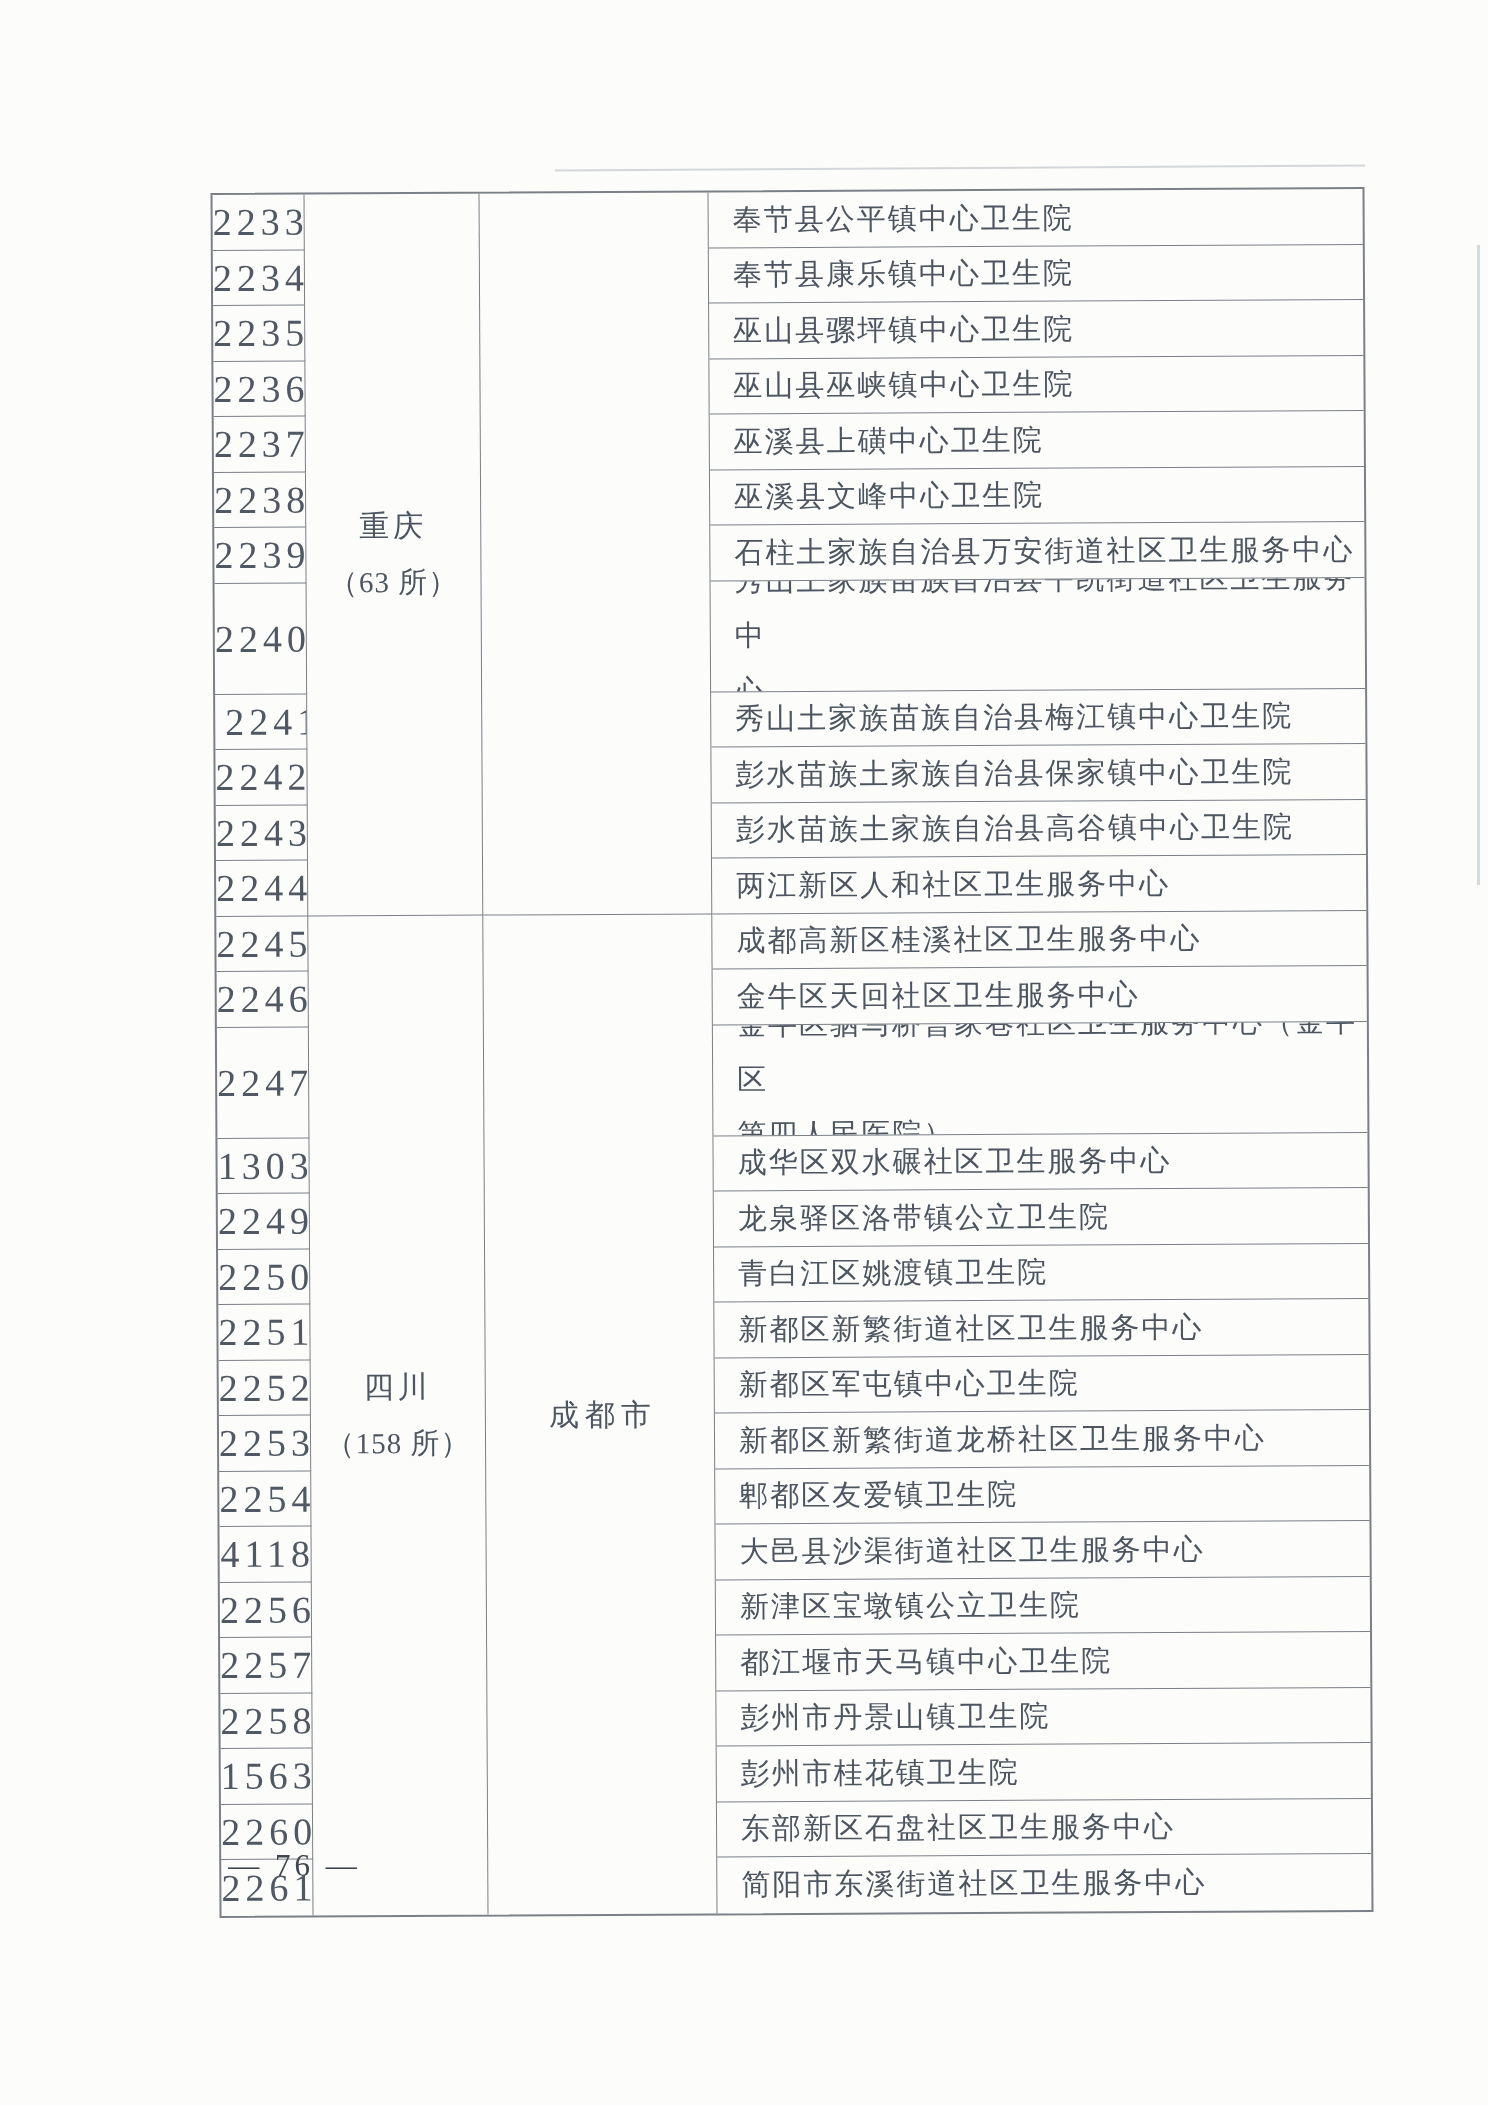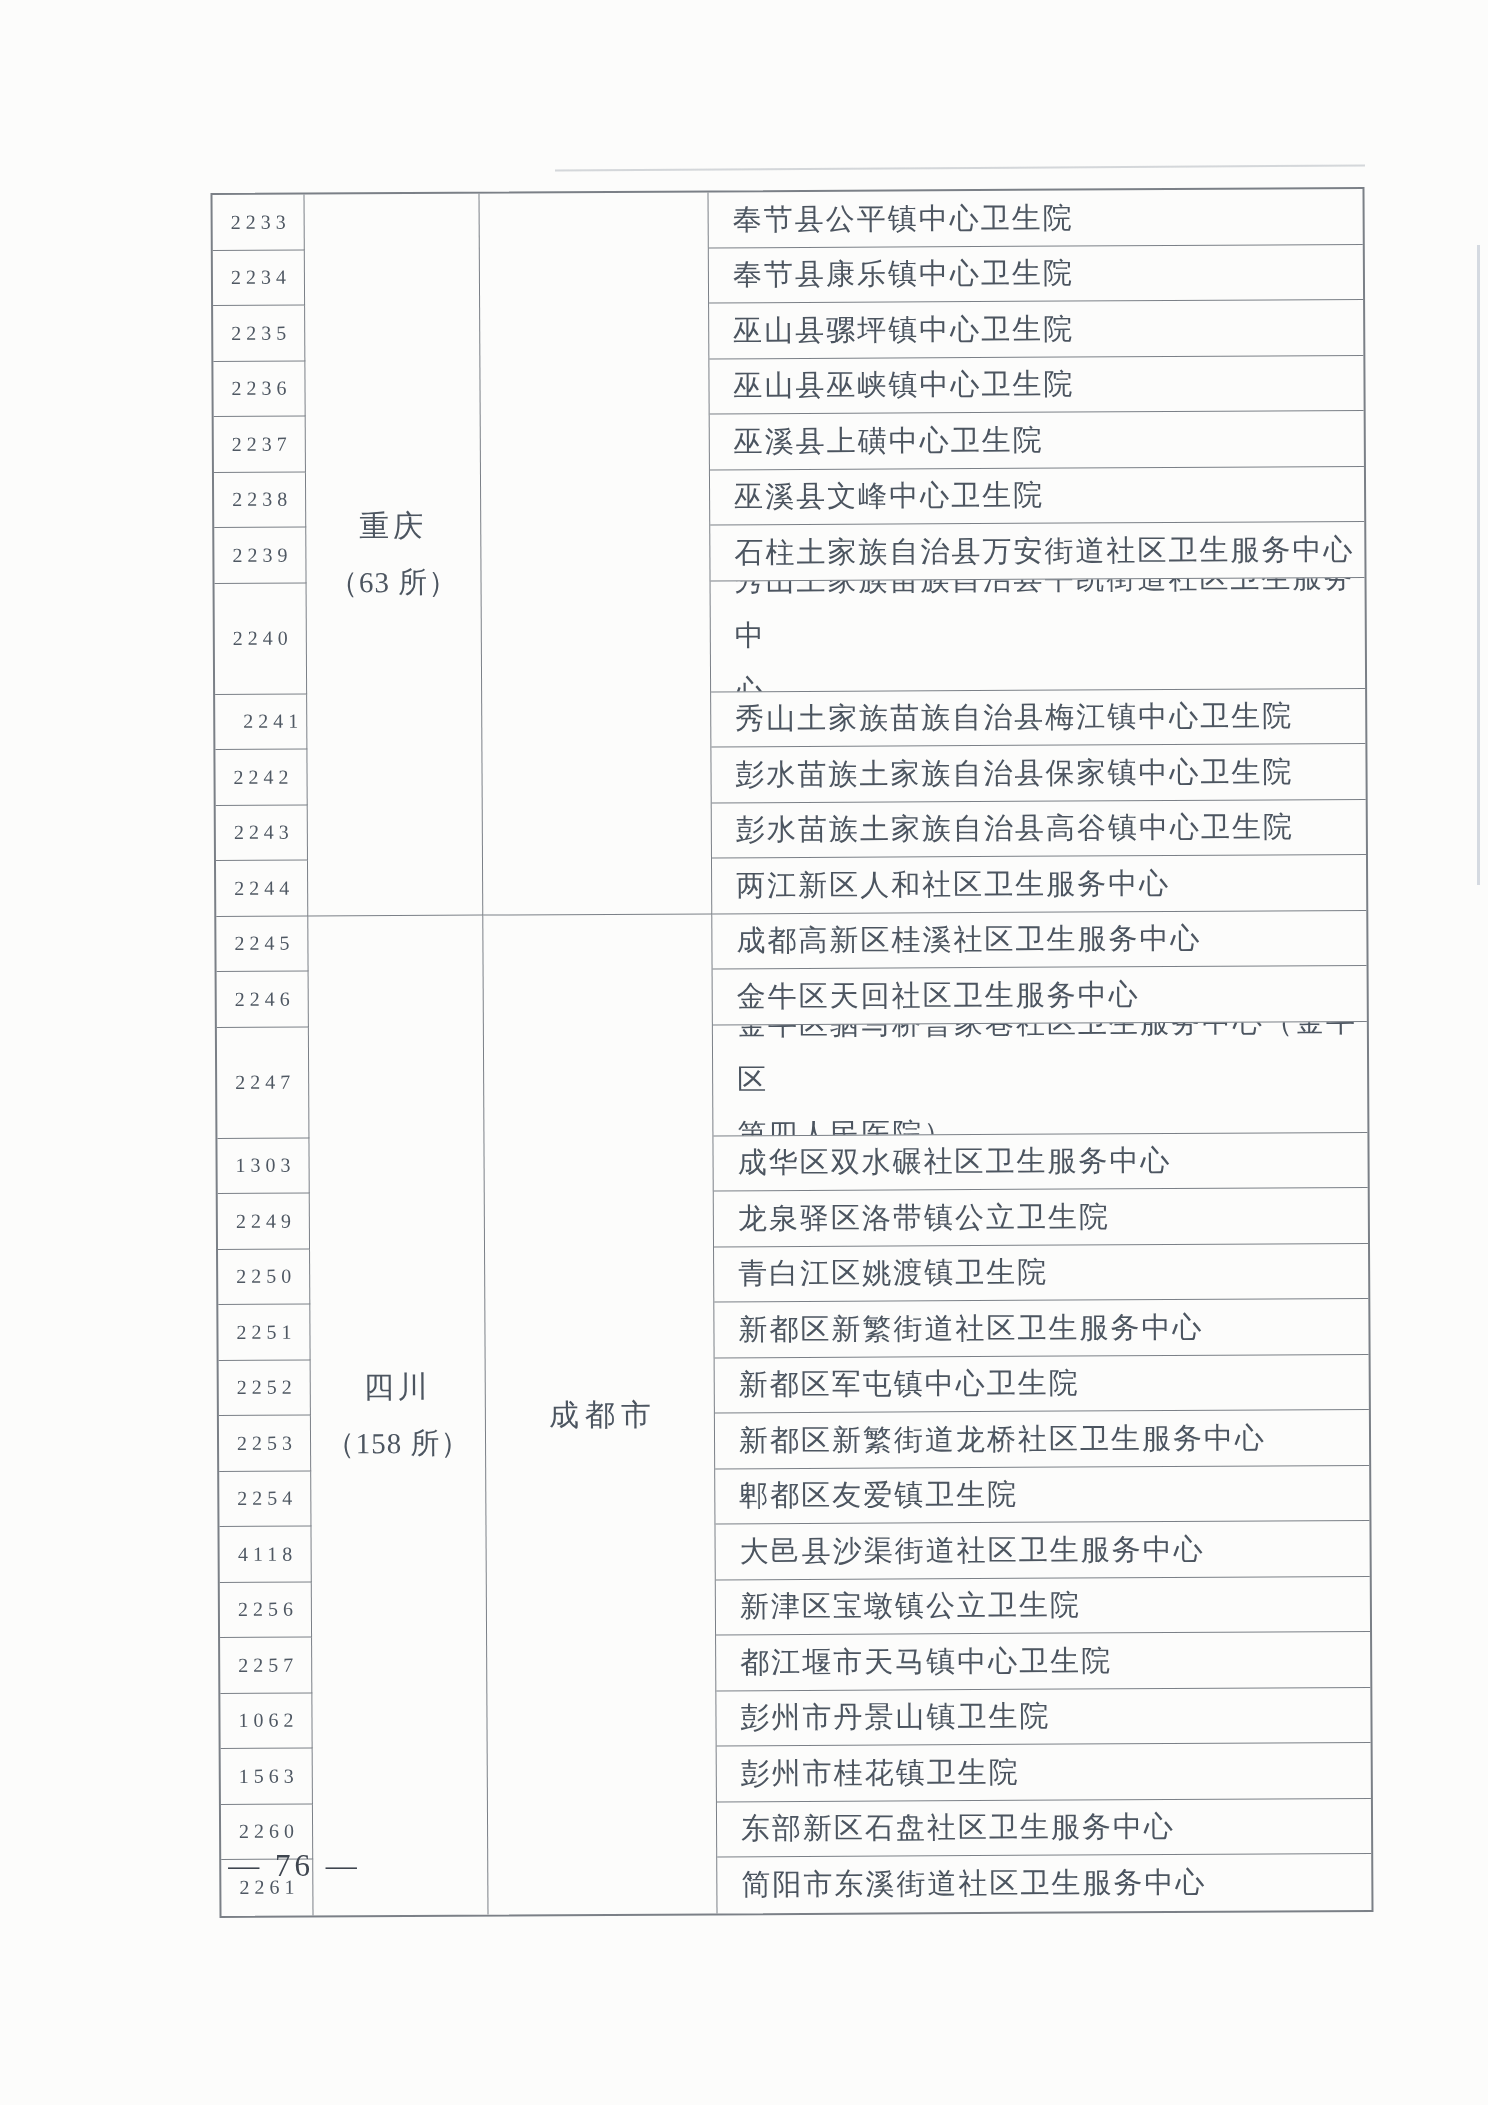--- a/index.html
+++ b/index.html
@@ -40,21 +40,21 @@
     display:flex;align-items:center;
     border-right:1.6px solid var(--line);
     border-bottom:1.6px solid var(--line);
     box-sizing:border-box;
     overflow:hidden;
   }
   .cell.no-bb{border-bottom:none;}
   .cell.no-br{border-right:none;}
   .num-cell{
     justify-content:center;
-    font-size:20px;letter-spacing:5px;padding-left:5px;
+    font-size:38px;letter-spacing:5px;padding-left:5px;
     color:#4f5863;
   }
   .inst-cell{
     padding:0 8px 0 24px;
     font-size:29px;letter-spacing:2px;
     line-height:55px;
     white-space:pre-line;
   }
   .prov-cell,.city-cell{
     flex-direction:column;justify-content:center;
@@ -137,21 +137,21 @@
       <div class="cell num-cell" style="grid-area: 23 / 1 / span 1;">2253</div>
       <div class="cell inst-cell no-br" style="grid-area: 23 / 4 / span 1;">新都区新繁街道龙桥社区卫生服务中心</div>
       <div class="cell num-cell" style="grid-area: 24 / 1 / span 1;">2254</div>
       <div class="cell inst-cell no-br" style="grid-area: 24 / 4 / span 1;">郫都区友爱镇卫生院</div>
       <div class="cell num-cell" style="grid-area: 25 / 1 / span 1;">4118</div>
       <div class="cell inst-cell no-br" style="grid-area: 25 / 4 / span 1;">大邑县沙渠街道社区卫生服务中心</div>
       <div class="cell num-cell" style="grid-area: 26 / 1 / span 1;">2256</div>
       <div class="cell inst-cell no-br" style="grid-area: 26 / 4 / span 1;">新津区宝墩镇公立卫生院</div>
       <div class="cell num-cell" style="grid-area: 27 / 1 / span 1;">2257</div>
       <div class="cell inst-cell no-br" style="grid-area: 27 / 4 / span 1;">都江堰市天马镇中心卫生院</div>
-      <div class="cell num-cell" style="grid-area: 28 / 1 / span 1;">1062</div>
+      <div class="cell num-cell" style="grid-area: 28 / 1 / span 1;">2258</div>
       <div class="cell inst-cell no-br" style="grid-area: 28 / 4 / span 1;">彭州市丹景山镇卫生院</div>
       <div class="cell num-cell" style="grid-area: 29 / 1 / span 1;">1563</div>
       <div class="cell inst-cell no-br" style="grid-area: 29 / 4 / span 1;">彭州市桂花镇卫生院</div>
       <div class="cell num-cell" style="grid-area: 30 / 1 / span 1;">2260</div>
       <div class="cell inst-cell no-br" style="grid-area: 30 / 4 / span 1;">东部新区石盘社区卫生服务中心</div>
       <div class="cell num-cell no-bb" style="grid-area: 31 / 1 / span 1;">2261</div>
       <div class="cell inst-cell no-br no-bb" style="grid-area: 31 / 4 / span 1;">简阳市东溪街道社区卫生服务中心</div>
     </div>
 
   <div class="footer">— 76 —</div>

